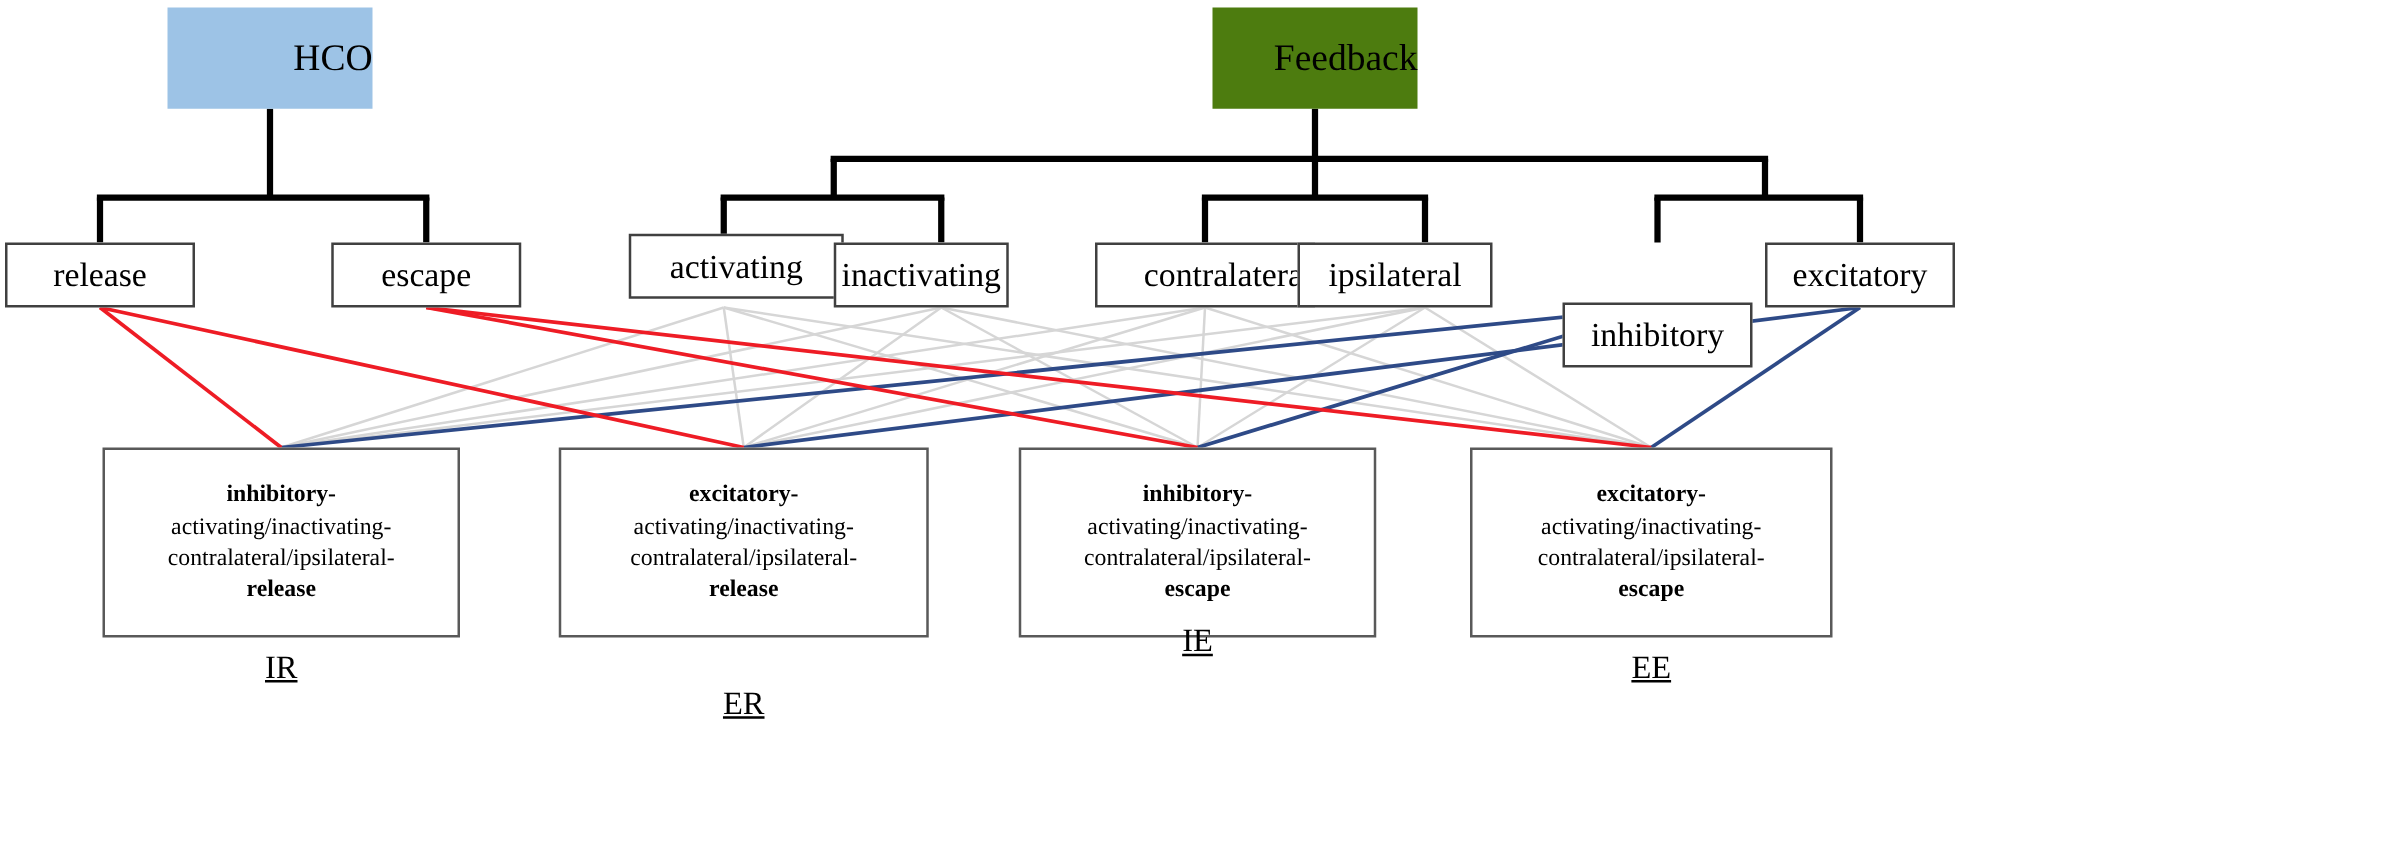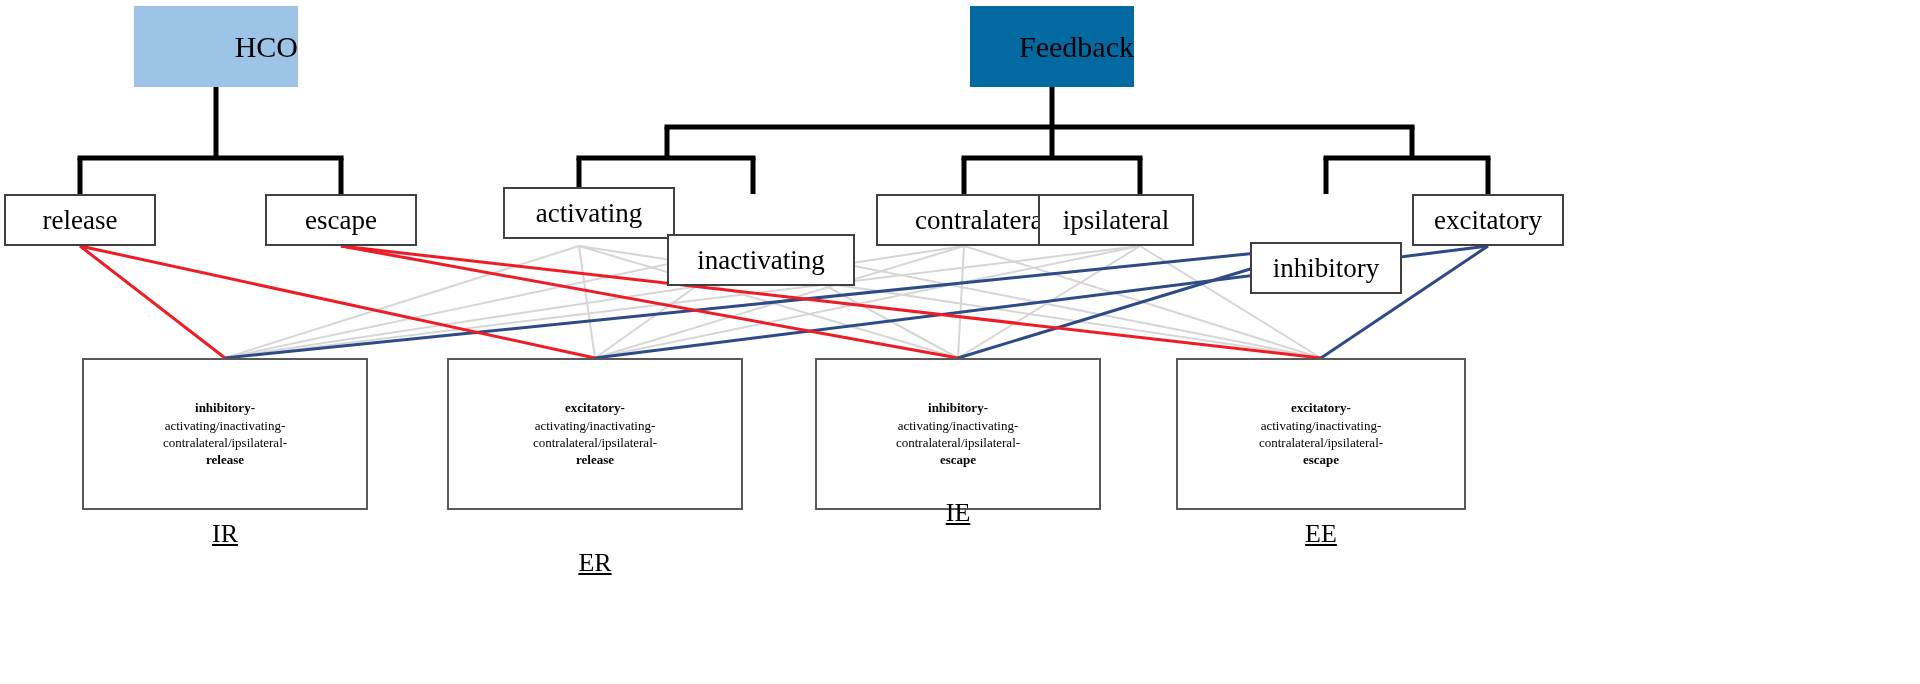--- a/index.html
+++ b/index.html
@@ -43,21 +43,21 @@
   .mid-node {
     background: #ffffff;
     border: 2px solid #404040;
     font-size: 27px;
     color: #000;
     white-space: nowrap;
   }
   .leaf-node {
     background: #ffffff;
     border: 2px solid #595959;
-    font-size: 13px;
+    font-size: 19px;
     line-height: 1.33;
     color: #000;
     flex-direction: column;
     padding: 4px 2px;
   }
   .leaf-node .bold {
     font-weight: bold;
   }
   .leaf-caption {
     position: absolute;
@@ -114,33 +114,33 @@
       <line x1="753" y1="158" x2="753" y2="194" stroke="#000000" stroke-width="5" stroke-linecap="butt"></line>
       <line x1="964" y1="158" x2="964" y2="194" stroke="#000000" stroke-width="5" stroke-linecap="butt"></line>
       <line x1="1140" y1="158" x2="1140" y2="194" stroke="#000000" stroke-width="5" stroke-linecap="butt"></line>
       <line x1="1326" y1="158" x2="1326" y2="194" stroke="#000000" stroke-width="5" stroke-linecap="butt"></line>
       <line x1="1488" y1="158" x2="1488" y2="194" stroke="#000000" stroke-width="5" stroke-linecap="butt"></line>
     </svg>
   <div id="nodes-layer">
       <div class="node root-node" style="left: 134px; top: 6px; width: 164px; height: 81px; background: rgb(157, 195, 230);">
         <span>HCO</span>
       </div>
-      <div class="node root-node" style="left: 970px; top: 6px; width: 164px; height: 81px; background: #0369a1;">
+      <div class="node root-node" style="left: 970px; top: 6px; width: 164px; height: 81px; background: #4d7c0f;">
         <span>Feedback</span>
       </div>
       <div class="node mid-node" style="left: 4px; top: 194px; width: 152px; height: 52px;">
         <span>release</span>
       </div>
       <div class="node mid-node" style="left: 265px; top: 194px; width: 152px; height: 52px;">
         <span>escape</span>
       </div>
       <div class="node mid-node" style="left: 503px; top: 187px; width: 172px; height: 52px;">
         <span>activating</span>
       </div>
-      <div class="node mid-node" style="left: 667px; top: 194px; width: 188px; height: 52px; margin-top: 40px;">
+      <div class="node mid-node" style="left: 667px; top: 194px; width: 140px; height: 52px;">
         <span>inactivating</span>
       </div>
       <div class="node mid-node" style="left: 876px; top: 194px; width: 176px; height: 52px; padding-left: 37px;">
         <span>contralateral</span>
       </div>
       <div class="node mid-node" style="left: 1038px; top: 194px; width: 156px; height: 52px;">
         <span>ipsilateral</span>
       </div>
       <div class="node mid-node" style="left: 1250px; top: 194px; width: 152px; height: 52px; margin-top: 48px;">
         <span>inhibitory</span>

